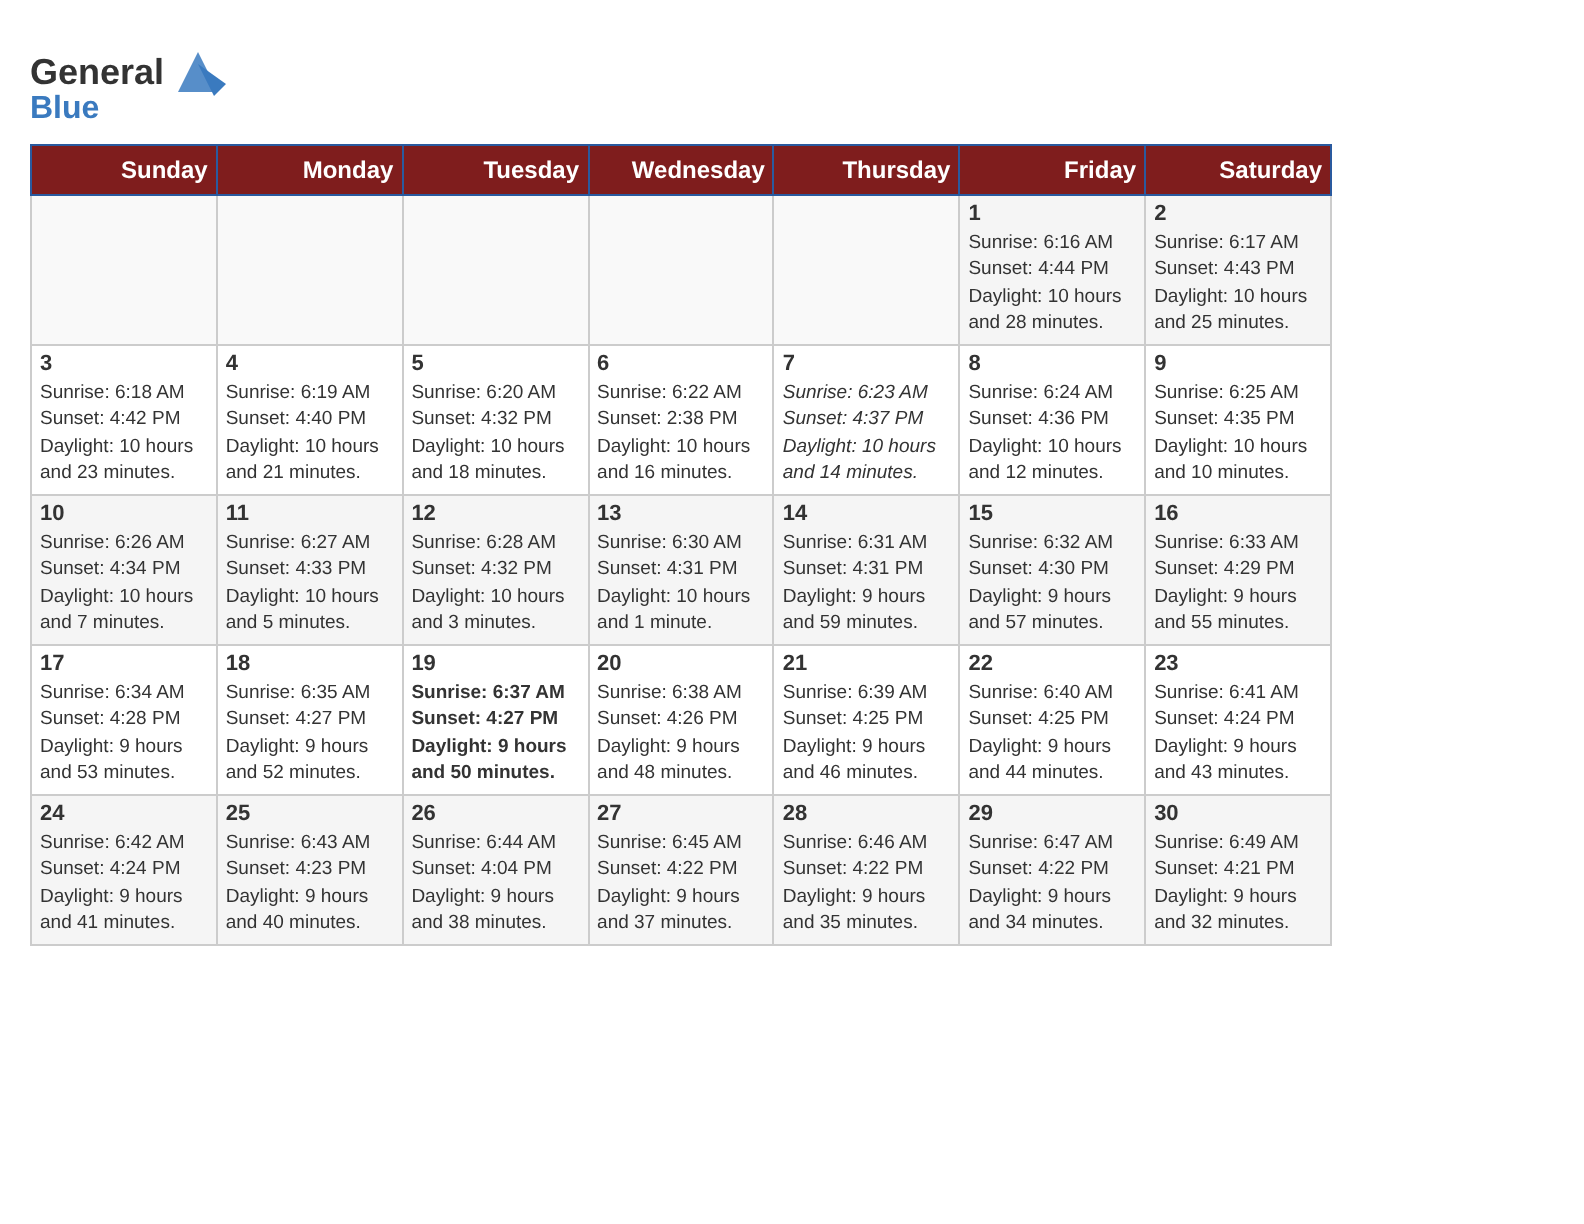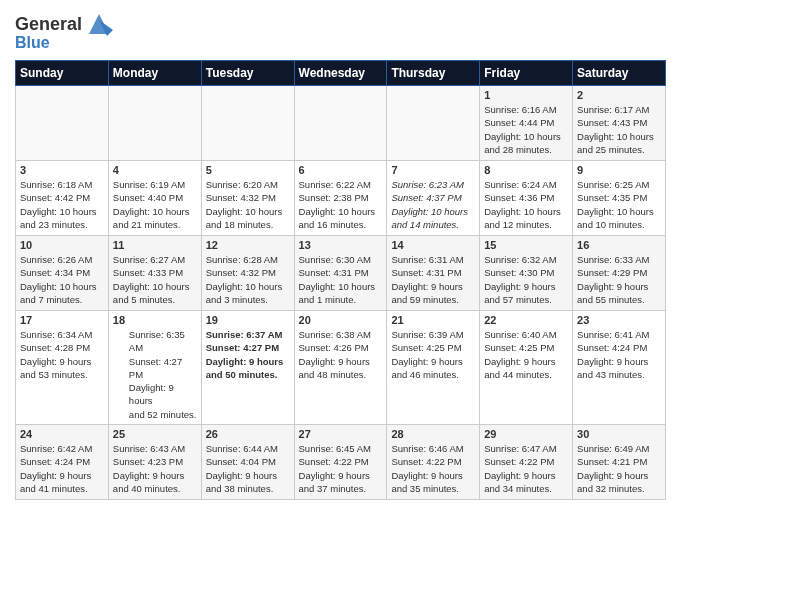--- a/index.html
+++ b/index.html
@@ -5,21 +5,21 @@
     * { margin: 0; padding: 0; box-sizing: border-box; }
     body {
       font-family: Arial, sans-serif;
       background: #fff;
       width: 792px;
       height: 612px;
       overflow: hidden;
     }
     .container {
       width: 681px;
-      padding: 10px 15px 5px 15px;
+      padding: 22px 15px 5px 15px;
     }
     .header {
       display: flex;
       justify-content: space-between;
       align-items: flex-start;
       margin-bottom: 8px;
     }
     .logo {
       display: flex;
       align-items: center;
@@ -38,26 +38,26 @@
     .subtitle {
       font-size: 14px;
       color: #555;
     }
     table {
       width: 100%;
       border-collapse: collapse;
       table-layout: fixed;
     }
     thead tr th {
-      background-color: #0f172a;
+      background-color: #7f1d1d;
       color: #fff;
       font-size: 12px;
       font-weight: bold;
       padding: 5px 4px;
-      text-align: left;
+      text-align: right;
       border: 1px solid #2a5a9f;
     }
     tbody tr td {
       border: 1px solid #ccc;
       vertical-align: top;
       padding: 3px 4px;
       font-size: 10px;
       color: #333;
       height: 75px;
       background: #fff;
@@ -246,21 +246,21 @@
         <tr>
           <td>
             <span class="day-number">17</span>
             <div class="day-info" style="white-space: pre-line;">Sunrise: 6:34 AM
 Sunset: 4:28 PM
 Daylight: 9 hours
 and 53 minutes.</div>
           </td>
           <td>
             <span class="day-number">18</span>
-            <div class="day-info" style="white-space: pre-line; margin-left: 16px;">Sunrise: 6:35 AM
+            <div class="day-info" style="white-space: pre-line;">Sunrise: 6:35 AM
 Sunset: 4:27 PM
 Daylight: 9 hours
 and 52 minutes.</div>
           </td>
           <td>
             <span class="day-number">19</span>
             <div class="day-info" style="white-space: pre-line; font-weight: bold;">Sunrise: 6:37 AM
 Sunset: 4:27 PM
 Daylight: 9 hours
 and 50 minutes.</div>

